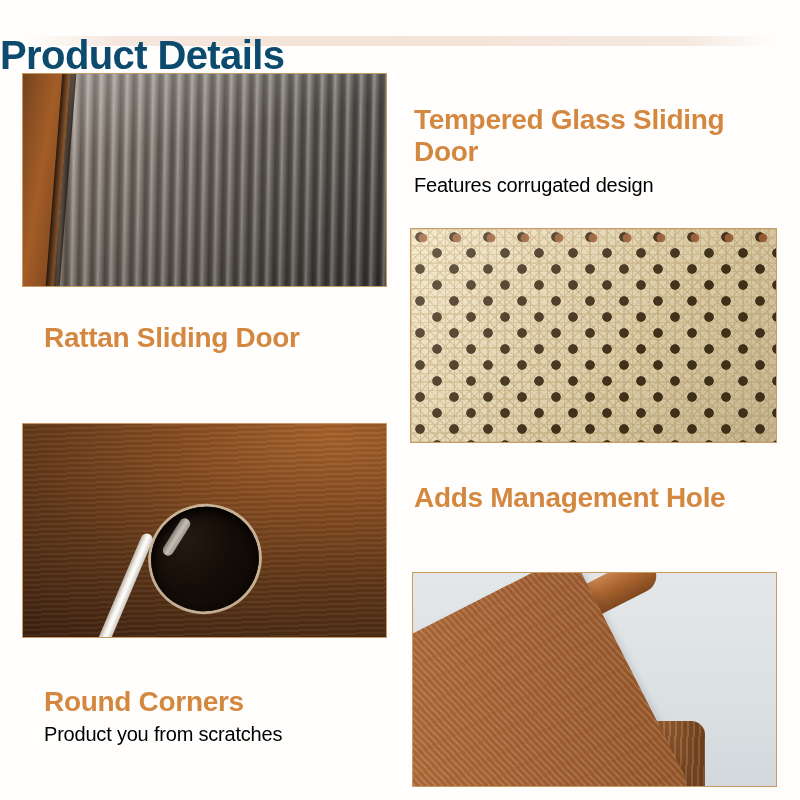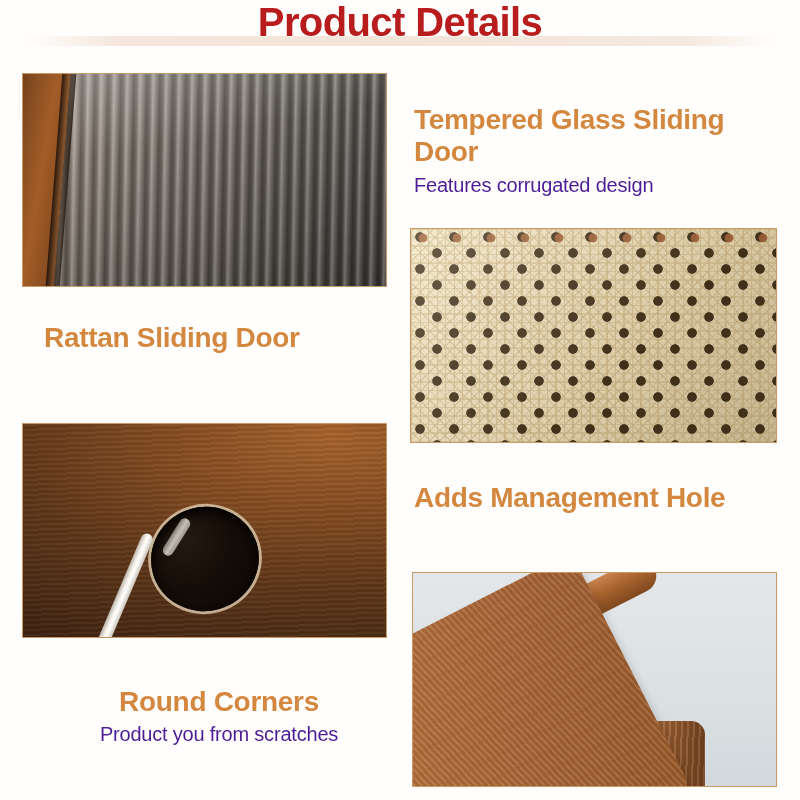--- a/index.html
+++ b/index.html
@@ -19,27 +19,27 @@
   
   .title-band {
     position: absolute;
     left: 26px; top: 36px;
     width: 748px; height: 10px;
     background: linear-gradient(to right, rgba(246,232,221,0), #f5e7dd 12%, #f3e4d9 50%, #f5e8de 88%, rgba(246,232,221,0));
     border-radius: 3px;
   }
   .page-title {
     position: absolute;
-    left: 0; top: 0;
+    left: 0; top: 33px;
     width: 800px;
-    text-align: center;
+    text-align: left;
     font-size: 40px;
     font-weight: bold;
     letter-spacing: -0.6px;
-    color: #b91c1c;
+    color: #0c4a6e;
     text-shadow: 0 1px 0 rgba(255,255,255,0.9);
   }
 
   
   .photo {
     position: absolute;
     border: 1.5px solid #c99a63;
     overflow: hidden;
     background: #c6a municipio;
   }
@@ -53,21 +53,21 @@
     line-height: 1.16;
     letter-spacing: -0.3px;
     color: #d4883f;
   }
   .block p {
     margin: 0;
     font-size: 20px;
     font-weight: normal;
     line-height: 1.2;
     letter-spacing: -0.2px;
-    color: #4c1d95;
+    color: #000000;
   }
 
   
   #photo-glass {
     left: 22px; top: 73px;
     width: 363px; height: 212px;
   }
   .glass-inner {
     position: absolute; inset: 0;
     background:
@@ -218,21 +218,21 @@
     left: 96px; top: 152px;
     width: 110px; height: 64px;
     background: linear-gradient(100deg, #4b2a12, #704122);
     opacity: 0.9;
   }
 
   
   #txt-glass  { left: 414px; top: 104px;  width: 360px; }
   #txt-rattan { left: 44px;  top: 322px;  width: 350px; }
   #txt-cable  { left: 414px; top: 482px;  width: 360px; }
-  #txt-corner { left: 44px;  top: 686px;  width: 350px; text-align: center; }
+  #txt-corner { left: 44px;  top: 686px;  width: 350px; }
 </style>
 </head>
 <body>
 
 <div id="page">
 
   <div class="title-band"></div>
   <div class="page-title">Product Details</div>
 
   <div class="photo" id="photo-glass">

